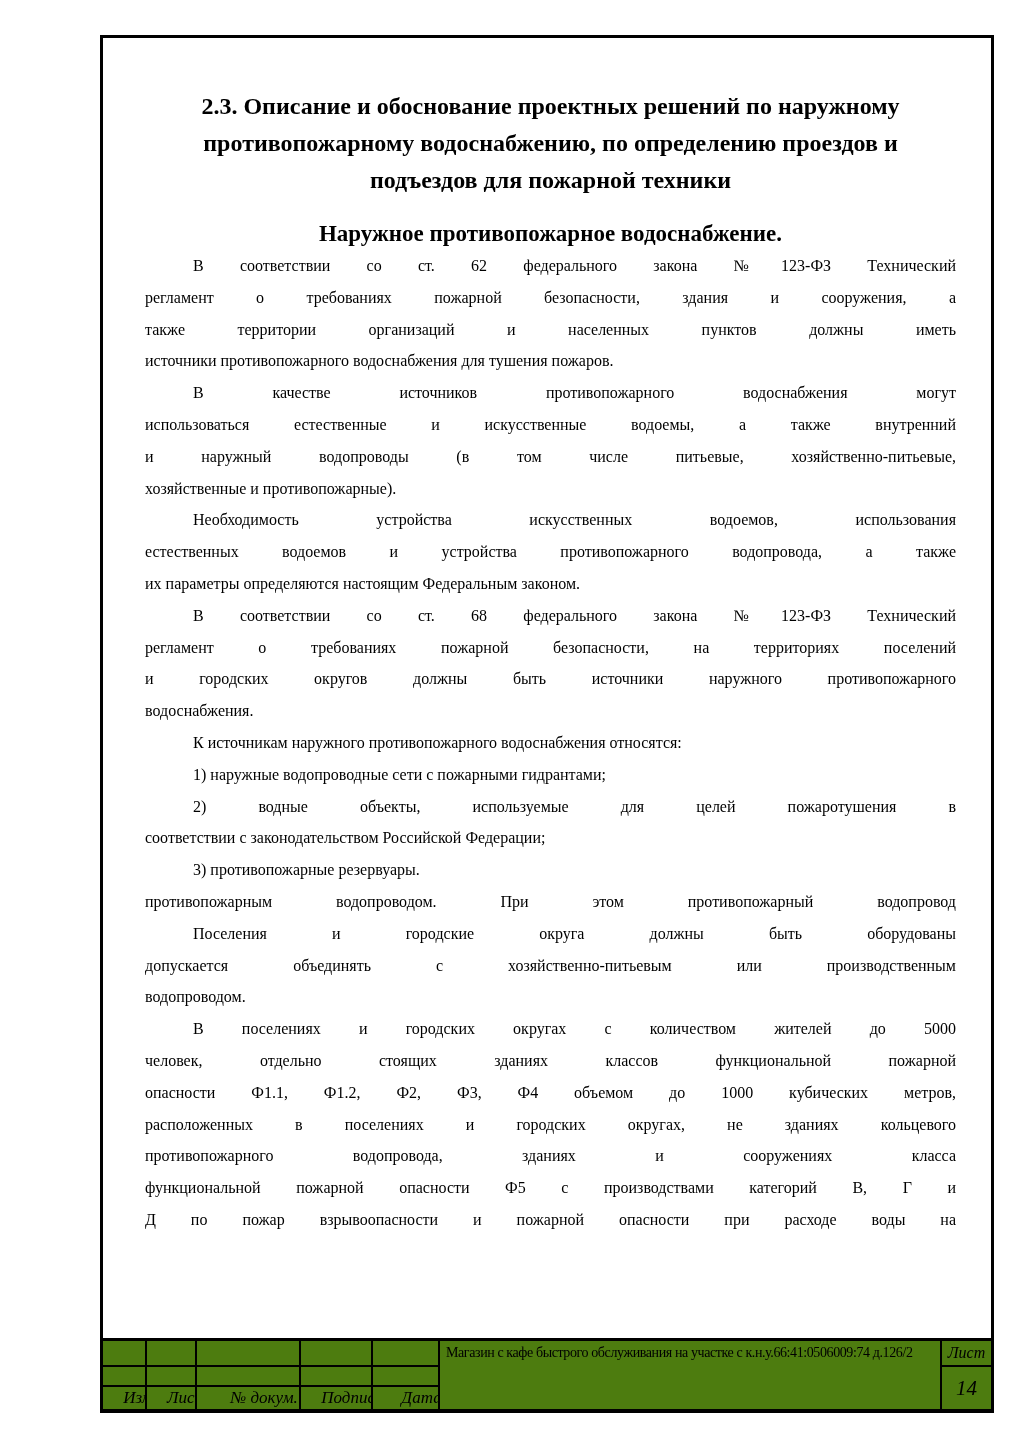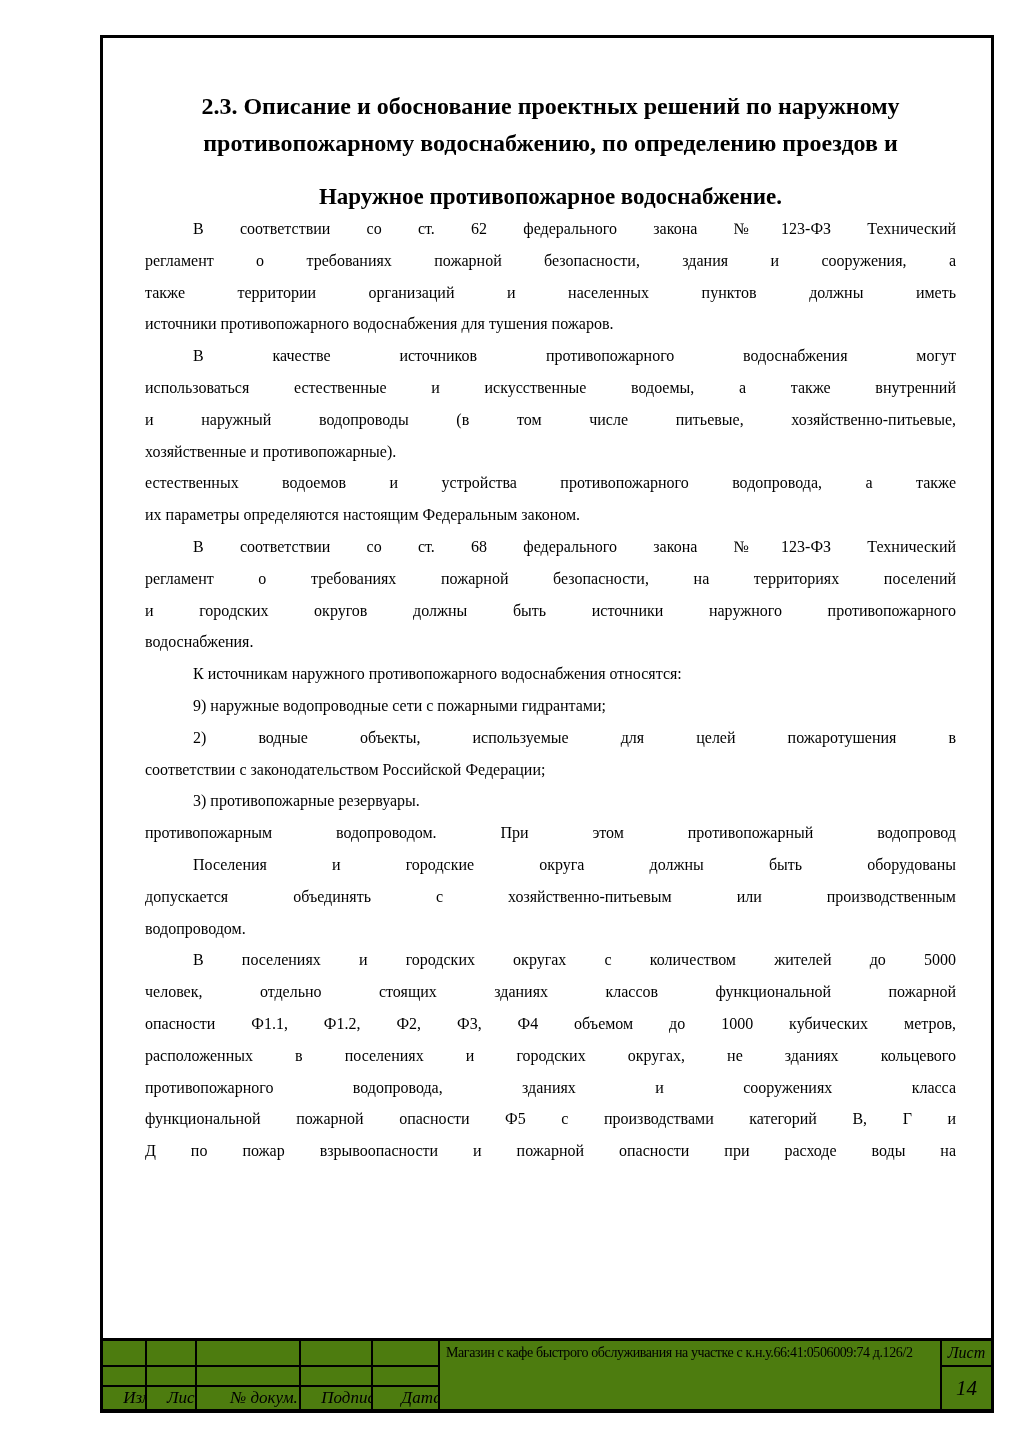--- a/index.html
+++ b/index.html
@@ -116,39 +116,41 @@
 </style>
 </head>
 <body>
 
 <div class="frame"></div>
 
 <div class="content">
   <div class="heading" id="heading">
       <div>2.3. Описание и обоснование проектных решений по наружному</div>
       <div>противопожарному водоснабжению, по определению проездов и</div>
+      <div>подъездов для пожарной техники</div>
     </div>
   <div class="subheading">Наружное противопожарное водоснабжение.</div>
   <div class="bodytext" id="body-text">
       <div class="line first jl">В соответствии со ст. 62 федерального закона №123-ФЗ Технический</div>
       <div class="line jl">регламент о требованиях пожарной безопасности, здания и сооружения, а</div>
       <div class="line jl">также территории организаций и населенных пунктов должны иметь</div>
       <div class="line">источники противопожарного водоснабжения для тушения пожаров.</div>
       <div class="line first jl">В качестве источников противопожарного водоснабжения могут</div>
       <div class="line jl">использоваться естественные и искусственные водоемы, а также внутренний</div>
       <div class="line jl">и наружный водопроводы (в том числе питьевые, хозяйственно-питьевые,</div>
       <div class="line">хозяйственные и противопожарные).</div>
+      <div class="line first jl">Необходимость устройства искусственных водоемов, использования</div>
       <div class="line jl">естественных водоемов и устройства противопожарного водопровода, а также</div>
       <div class="line">их параметры определяются настоящим Федеральным законом.</div>
       <div class="line first jl">В соответствии со ст. 68 федерального закона №123-ФЗ Технический</div>
       <div class="line jl">регламент о требованиях пожарной безопасности, на территориях поселений</div>
       <div class="line jl">и городских округов должны быть источники наружного противопожарного</div>
       <div class="line">водоснабжения.</div>
       <div class="line first">К источникам наружного противопожарного водоснабжения относятся:</div>
-      <div class="line first">9) наружные водопроводные сети с пожарными гидрантами;</div>
+      <div class="line first">1) наружные водопроводные сети с пожарными гидрантами;</div>
       <div class="line first jl">2) водные объекты, используемые для целей пожаротушения в</div>
       <div class="line">соответствии с законодательством Российской Федерации;</div>
       <div class="line first">3) противопожарные резервуары.</div>
       <div class="line jl">противопожарным водопроводом. При этом противопожарный водопровод</div>
       <div class="line first jl">Поселения и городские округа должны быть оборудованы</div>
       <div class="line jl">допускается объединять с хозяйственно-питьевым или производственным</div>
       <div class="line">водопроводом.</div>
       <div class="line first jl">В поселениях и городских округах с количеством жителей до 5000</div>
       <div class="line jl">человек, отдельно стоящих зданиях классов функциональной пожарной</div>
       <div class="line jl">опасности Ф1.1, Ф1.2, Ф2, Ф3, Ф4 объемом до 1000 кубических метров,</div>

